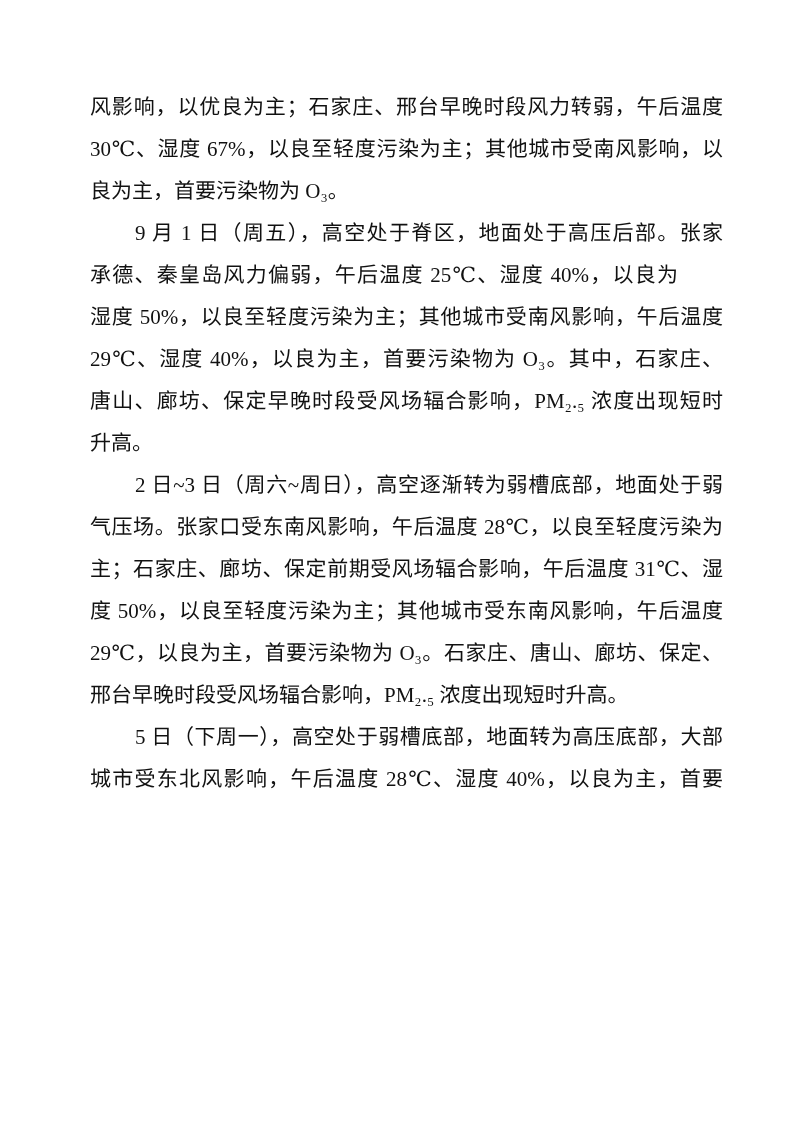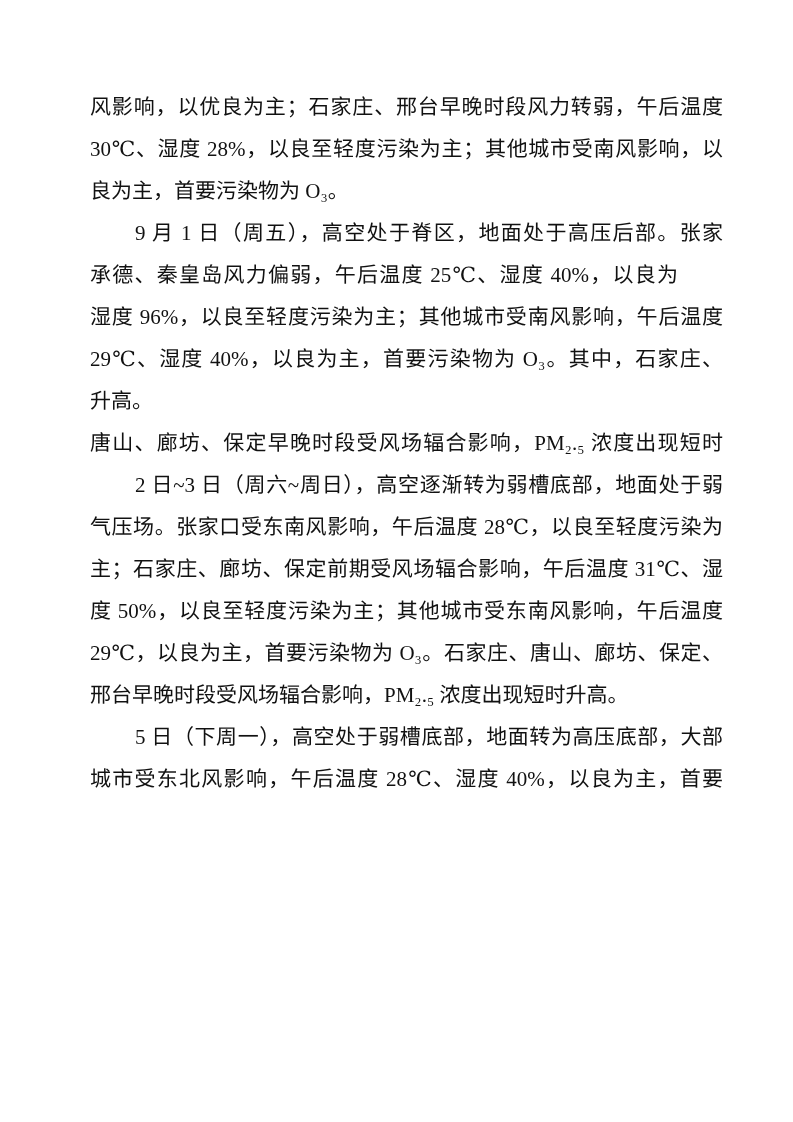--- a/index.html
+++ b/index.html
@@ -46,31 +46,31 @@
   }
 </style>
 </head>
 <body>
 
 <div class="page">
   <div class="content">
 
     <div class="para">
       <div class="ln">风影响，以优良为主；石家庄、邢台早晚时段风力转弱，午后温度</div>
-      <div class="ln">30℃、湿度 28%，以良至轻度污染为主；其他城市受南风影响，以</div>
+      <div class="ln">30℃、湿度 67%，以良至轻度污染为主；其他城市受南风影响，以</div>
       <div class="ln ln-last">良为主，首要污染物为 O₃。</div>
     </div>
 
     <div class="para">
       <div class="ln indent">9 月 1 日（周五），高空处于脊区，地面处于高压后部。张家口、</div>
       <div class="ln short">承德、秦皇岛风力偏弱，午后温度 25℃、湿度 40%，以良为主；</div>
-      <div class="ln">湿度 96%，以良至轻度污染为主；其他城市受南风影响，午后温度</div>
+      <div class="ln">湿度 50%，以良至轻度污染为主；其他城市受南风影响，午后温度</div>
       <div class="ln">29℃、湿度 40%，以良为主，首要污染物为 O₃。其中，石家庄、</div>
+      <div class="ln">唐山、廊坊、保定早晚时段受风场辐合影响，PM₂.₅ 浓度出现短时</div>
       <div class="ln ln-last">升高。</div>
-      <div class="ln">唐山、廊坊、保定早晚时段受风场辐合影响，PM₂.₅ 浓度出现短时</div>
     </div>
 
     <div class="para">
       <div class="ln indent">2 日~3 日（周六~周日），高空逐渐转为弱槽底部，地面处于弱</div>
       <div class="ln">气压场。张家口受东南风影响，午后温度 28℃，以良至轻度污染为</div>
       <div class="ln">主；石家庄、廊坊、保定前期受风场辐合影响，午后温度 31℃、湿</div>
       <div class="ln">度 50%，以良至轻度污染为主；其他城市受东南风影响，午后温度</div>
       <div class="ln">29℃，以良为主，首要污染物为 O₃。石家庄、唐山、廊坊、保定、</div>
       <div class="ln ln-last">邢台早晚时段受风场辐合影响，PM₂.₅ 浓度出现短时升高。</div>
     </div>

